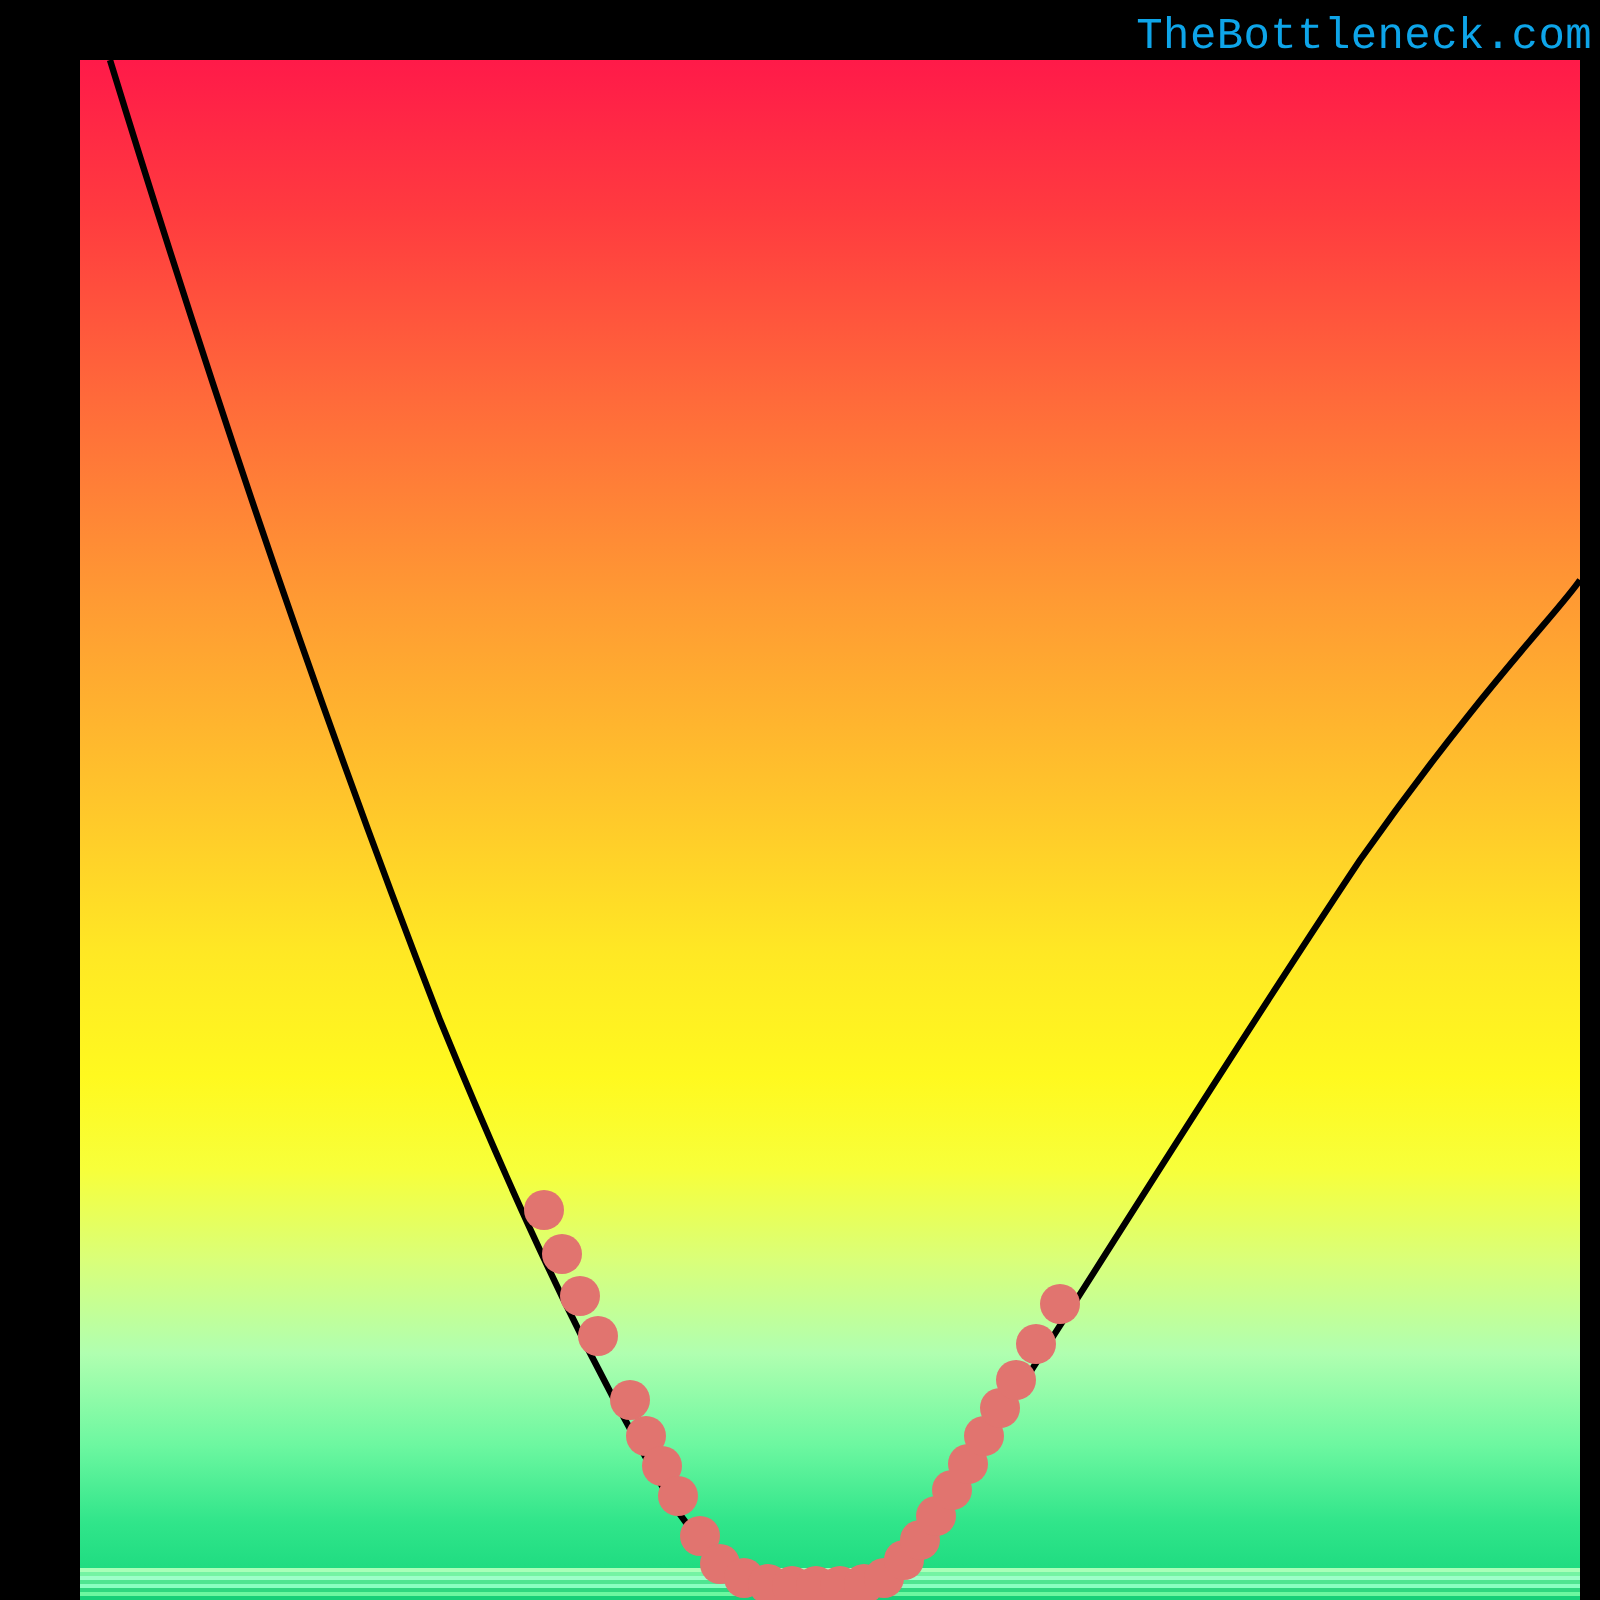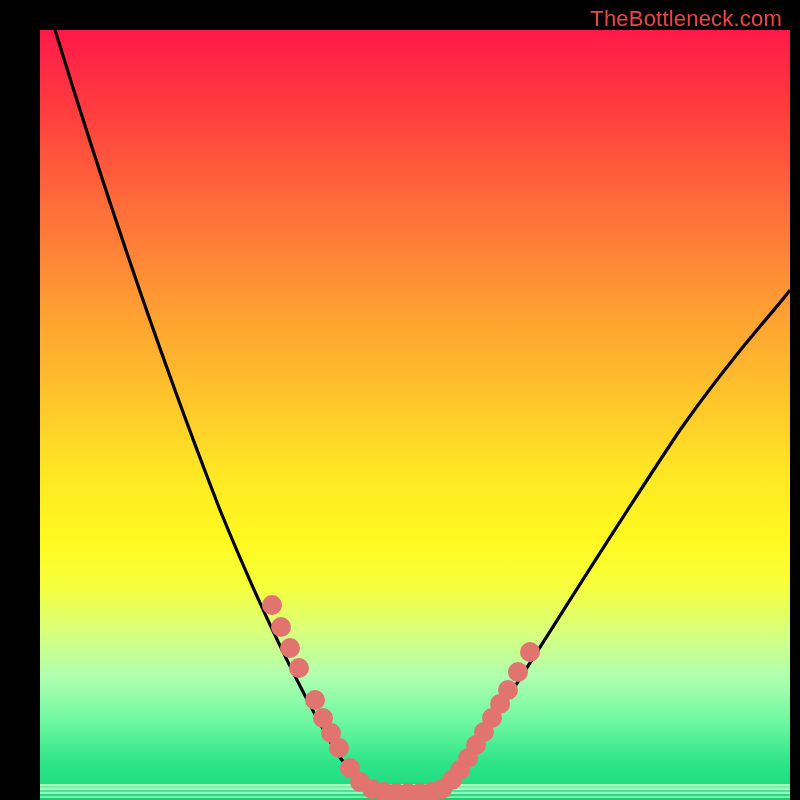--- a/index.html
+++ b/index.html
@@ -35,25 +35,26 @@
       #d9ff7a 78%,
       #b0ffb0 84%,
       #6cf7a0 90%,
       #30e58a 95%,
       #14d67b 100%
     );
   }
   .watermark {
     position: absolute;
     top: 6px;
-    right: 18px;
-    color: #ef4444;
+    right: 4px;
+    color: #0ea5e9;
     font-size: 22px;
     letter-spacing: 0.2px;
     user-select: none;
+    font-family: Liberation Mono, monospace;
   }
   svg.curve {
     position: absolute;
     left: 0; top: 0;
     width: 750px; height: 770px;
   }
   .left-edge {
     position: absolute;
     left: 0; top: 0;
     width: 40px; height: 800px;

